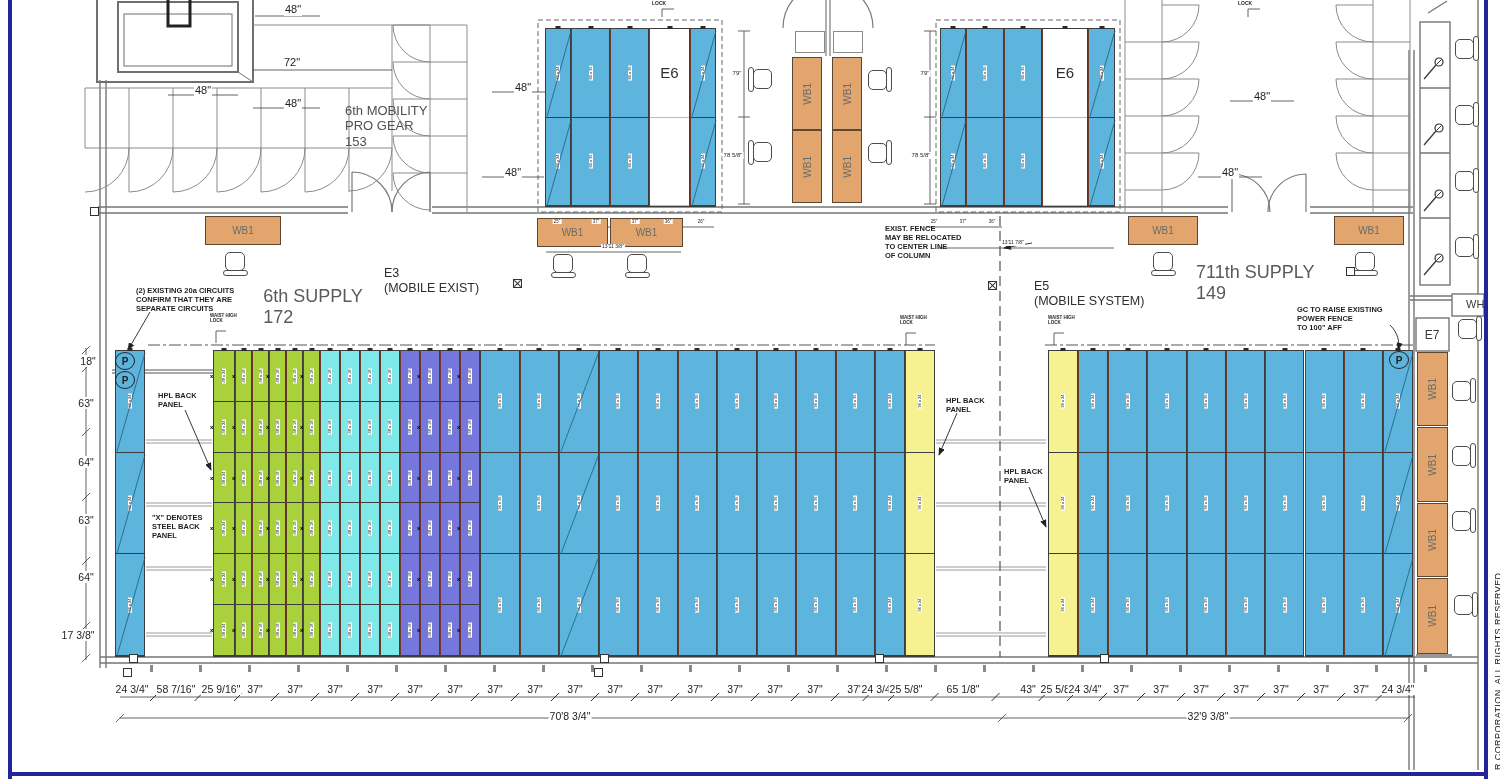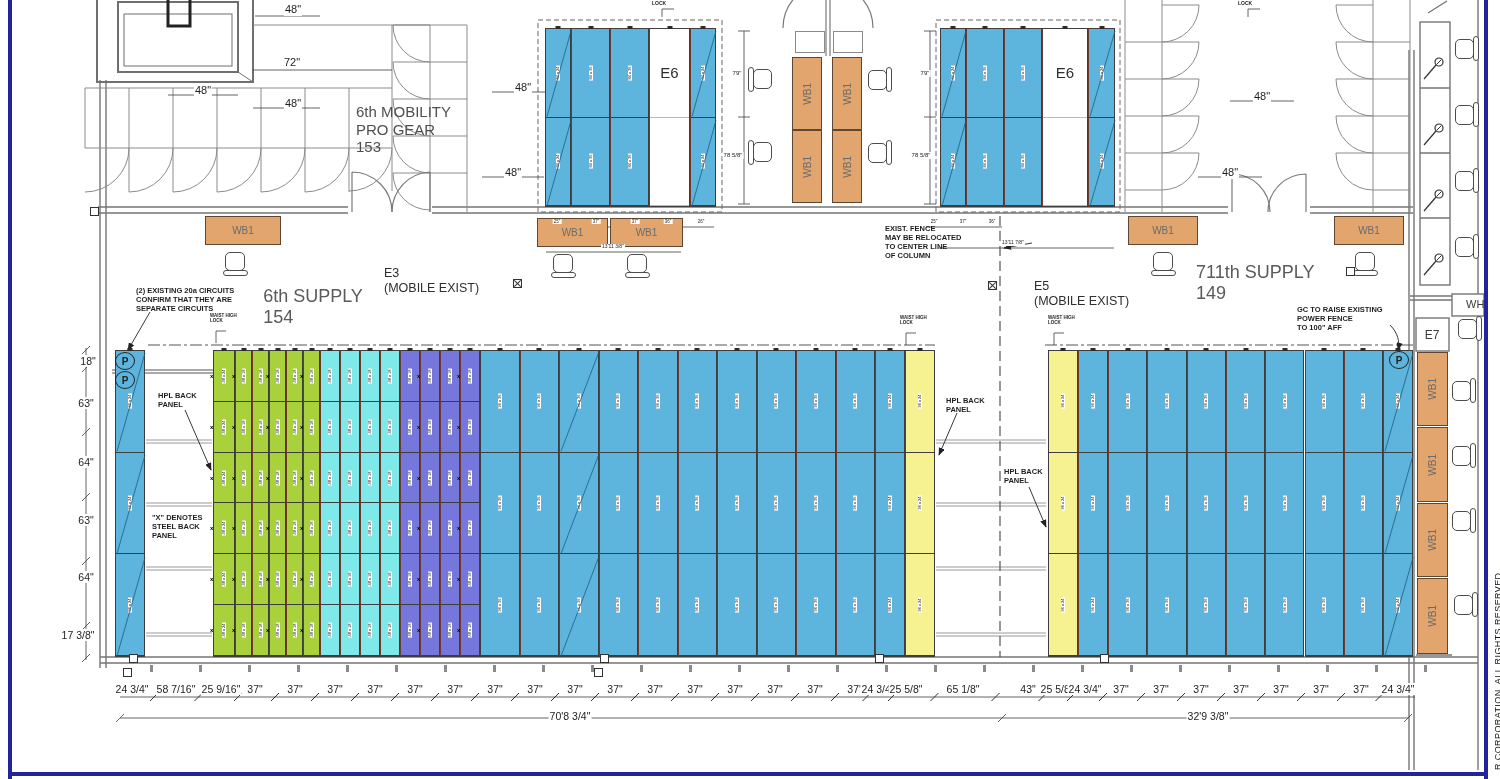--- a/index.html
+++ b/index.html
@@ -1052,29 +1052,29 @@
     <div class="sqmark xed" style="left: 513px; top: 279px;"></div>
     <div class="sqmark xed" style="left: 988px; top: 281px;"></div>
     <div class="sqmark" style="left: 1346px; top: 267px;"></div>
     <div class="sqmark" style="left: 129px; top: 654px;"></div>
     <div class="sqmark" style="left: 600px; top: 654px;"></div>
     <div class="sqmark" style="left: 875px; top: 654px;"></div>
     <div class="sqmark" style="left: 1100px; top: 654px;"></div>
     <div class="sqmark" style="left: 123px; top: 668px;"></div>
     <div class="sqmark" style="left: 594px; top: 668px;"></div>
     <div class="sqmark" style="left: 90px; top: 207px;"></div>
-    <div class="anno" style="left: 356px; top: 103px; font-size: 15px; color: rgb(79, 79, 79);">6th MOBILITY
+    <div class="anno" style="left: 345px; top: 103px; font-size: 13px; color: rgb(79, 79, 79);">6th MOBILITY
 PRO GEAR
 153</div>
     <div class="anno" style="left: 313px; top: 286px; font-size: 18px; color: rgb(90, 90, 90); transform: translateX(-50%);">6th SUPPLY
-154</div>
+172</div>
     <div class="anno" style="left: 384px; top: 266px; font-size: 12.5px; color: rgb(46, 46, 46);">E3
 (MOBILE EXIST)</div>
     <div class="anno" style="left: 1034px; top: 279px; font-size: 12.5px; color: rgb(46, 46, 46);">E5
-(MOBILE EXIST)</div>
+(MOBILE SYSTEM)</div>
     <div class="anno" style="left: 1196px; top: 262px; font-size: 18px; color: rgb(90, 90, 90);">711th SUPPLY
 149</div>
     <div class="anno" style="left: 1432px; top: 328px; font-size: 12px; color: rgb(58, 58, 58); transform: translateX(-50%);">E7</div>
     <div class="anno" style="left: 1466px; top: 298px; font-size: 11px; color: rgb(58, 58, 58);">WH</div>
     <div class="anno" style="left: 136px; top: 287px; font-size: 7.5px; font-weight: bold; color: rgb(30, 30, 30);">(2) EXISTING 20a CIRCUITS
 CONFIRM THAT THEY ARE
 SEPARATE CIRCUITS</div>
     <div class="anno" style="left: 158px; top: 392px; font-size: 7.5px; font-weight: bold; color: rgb(30, 30, 30);">HPL BACK
 PANEL</div>
     <div class="anno" style="left: 152px; top: 514px; font-size: 7.5px; font-weight: bold; color: rgb(30, 30, 30);">"X" DENOTES

